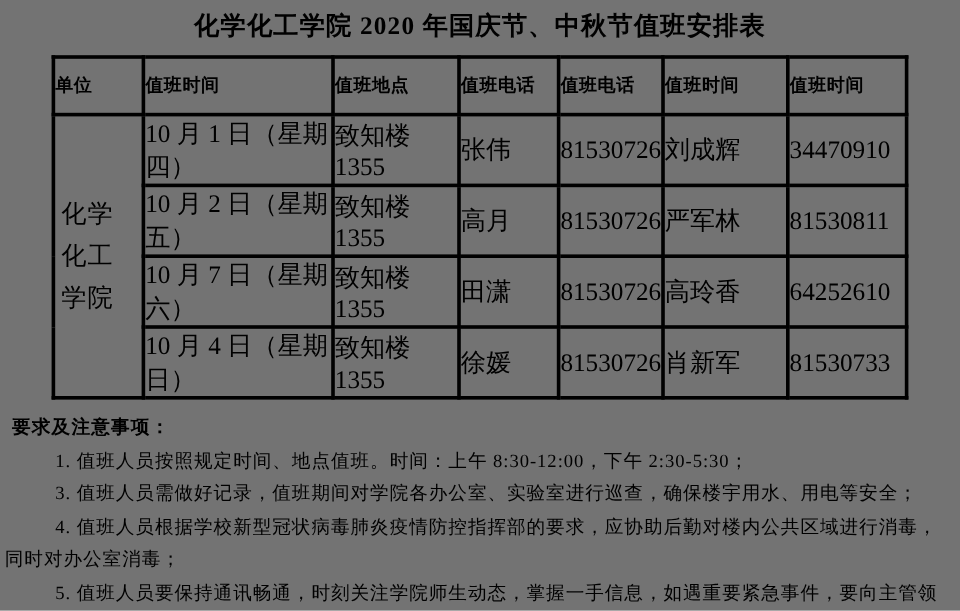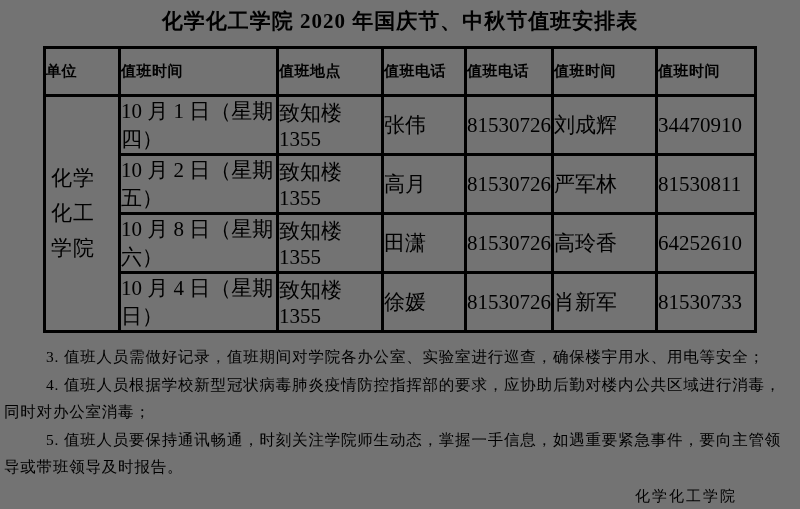--- a/index.html
+++ b/index.html
@@ -110,39 +110,41 @@
       </tr>
       <tr>
         <td>10 月 2 日（星期五）</td>
         <td>致知楼 1355</td>
         <td>高月</td>
         <td>81530726</td>
         <td>严军林</td>
         <td>81530811</td>
       </tr>
       <tr>
-        <td>10 月 8 日（星期六）</td>
+        <td>10 月 7 日（星期六）</td>
         <td>致知楼 1355</td>
         <td>田潇</td>
         <td>81530726</td>
         <td>高玲香</td>
         <td>64252610</td>
       </tr>
       <tr>
         <td>10 月 4 日（星期日）</td>
         <td>致知楼 1355</td>
         <td>徐媛</td>
         <td>81530726</td>
         <td>肖新军</td>
         <td>81530733</td>
       </tr>
     </tbody>
   </table>
 
   <div class="notes">
+    <div class="notes-heading">要求及注意事项：</div>
+    <div class="note-item">1. 值班人员按照规定时间、地点值班。时间：上午 8:30-12:00，下午 2:30-5:30；</div>
     <div class="note-item">3. 值班人员需做好记录，值班期间对学院各办公室、实验室进行巡查，确保楼宇用水、用电等安全；</div>
     <div class="note-item">4. 值班人员根据学校新型冠状病毒肺炎疫情防控指挥部的要求，应协助后勤对楼内公共区域进行消毒，同时对办公室消毒；</div>
     <div class="note-item">5. 值班人员要保持通讯畅通，时刻关注学院师生动态，掌握一手信息，如遇重要紧急事件，要向主管领导或带班领导及时报告。</div>
   </div>
 
   <div class="signature">
     <div class="signature-org">化学化工学院</div>
     <div class="signature-date">2020 年 9 月 28 日</div>
   </div>
 

